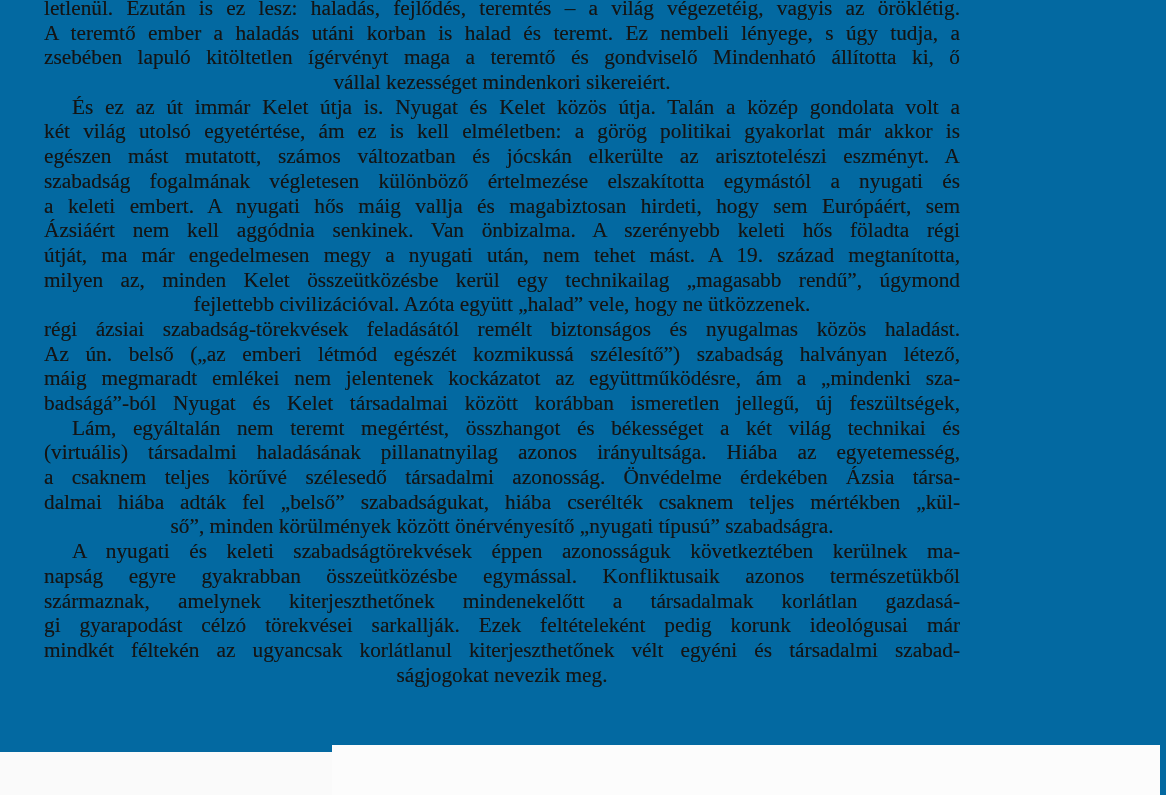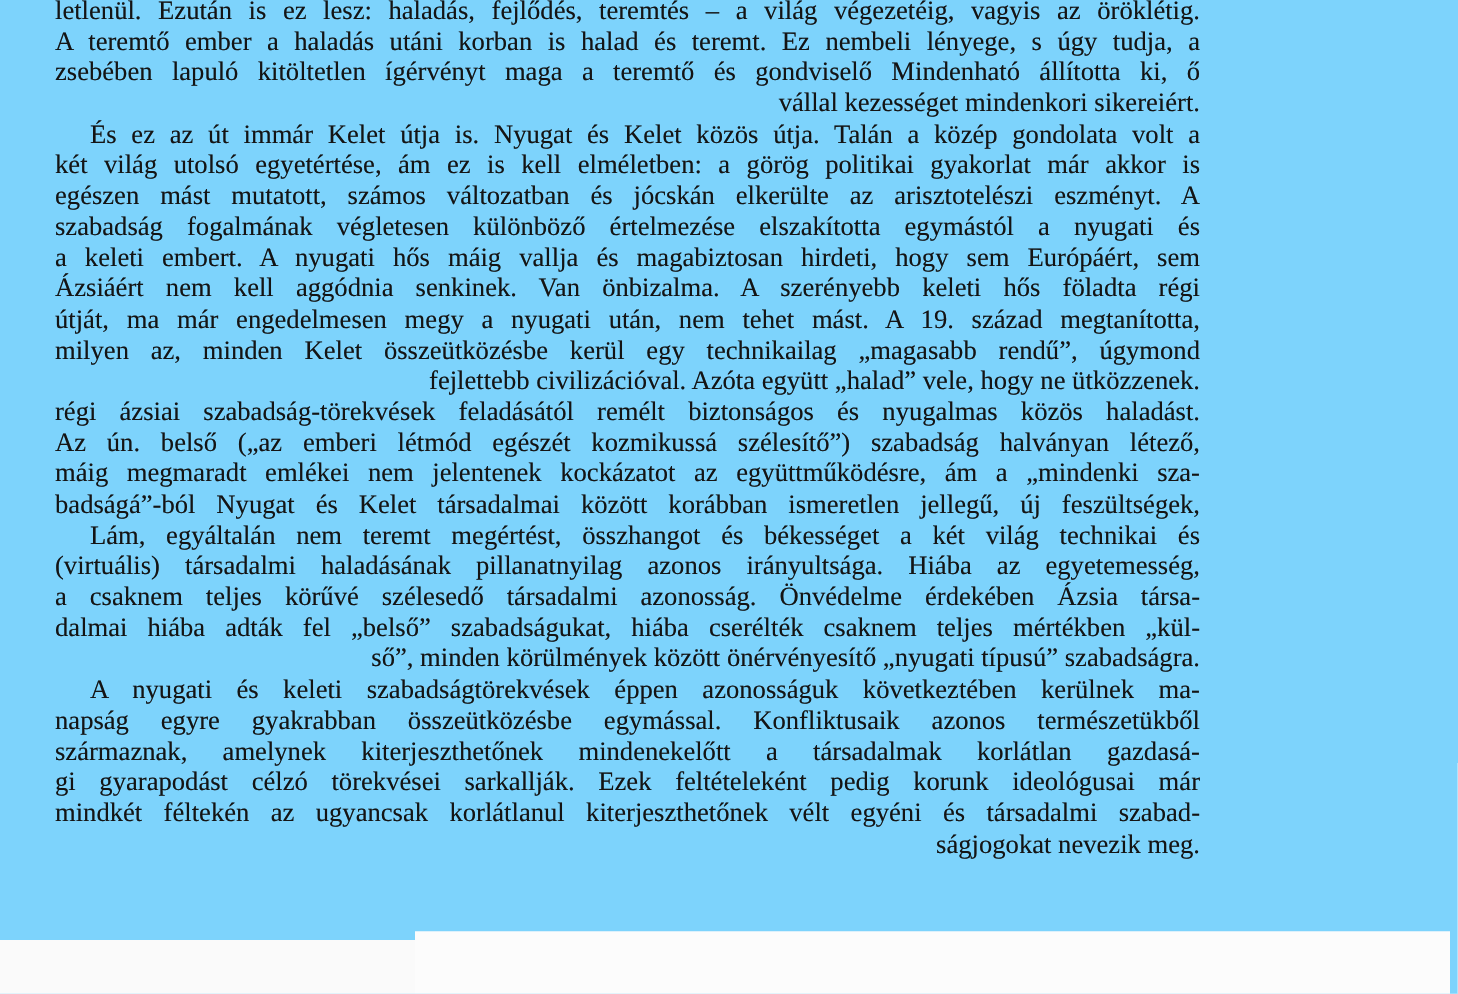--- a/index.html
+++ b/index.html
@@ -11,21 +11,21 @@
   body {
     width: 1166px;
     height: 795px;
     overflow: hidden;
     position: relative;
     font-family: "Liberation Serif", "DejaVu Serif", serif;
   }
   .page {
     position: absolute;
     inset: 0;
-    background: #7dd3fc;
+    background: #0369a1;
   }
   .scan-shade {
     position: absolute;
     pointer-events: none;
   }
   .scan-shade.left {
     left: 0; top: 752px; width: 332px; height: 43px;
     background: #fafafa;
   }
   .scan-shade.mid {
@@ -48,21 +48,21 @@
     text-align: justify;
     white-space: normal;
   }
   
   .line:not(.last)::after {
     content: "";
     display: inline-block;
     width: 100%;
     height: 0;
   }
-  .line.last { text-align: right; }
+  .line.last { text-align: center; }
   .line.indent { text-indent: 28px; }
   .it { }
 </style>
 </head>
 <body>
 
 <div class="page">
   <div class="scan-shade left"></div>
   <div class="scan-shade mid"></div>
   <div class="text-block" style="color: rgb(20, 20, 20);">

